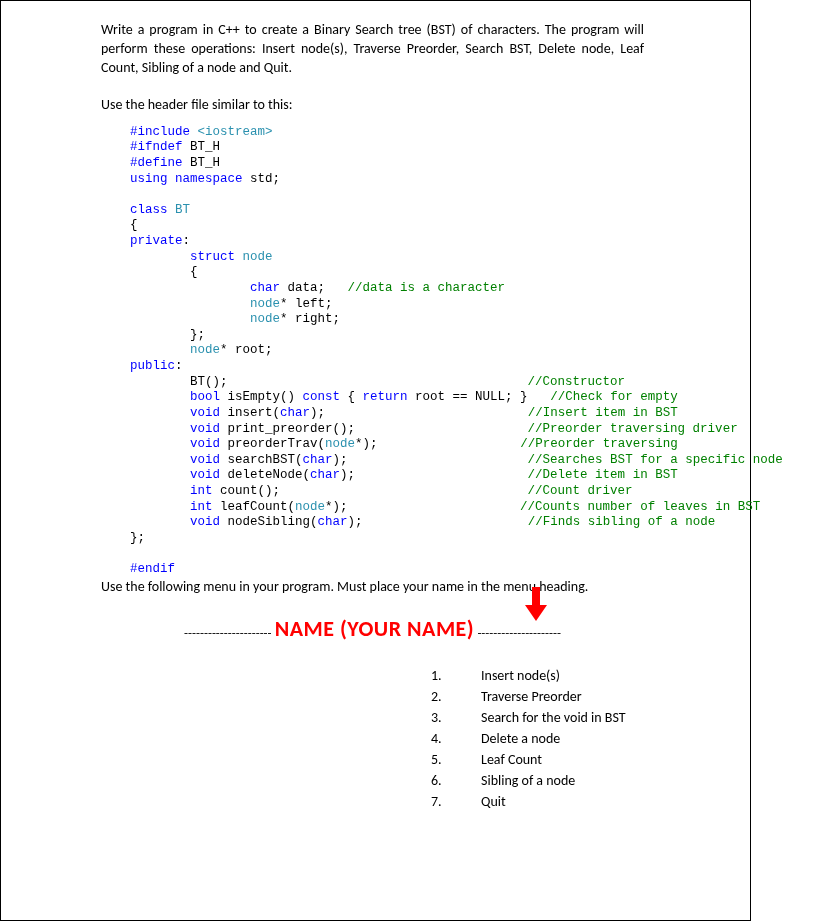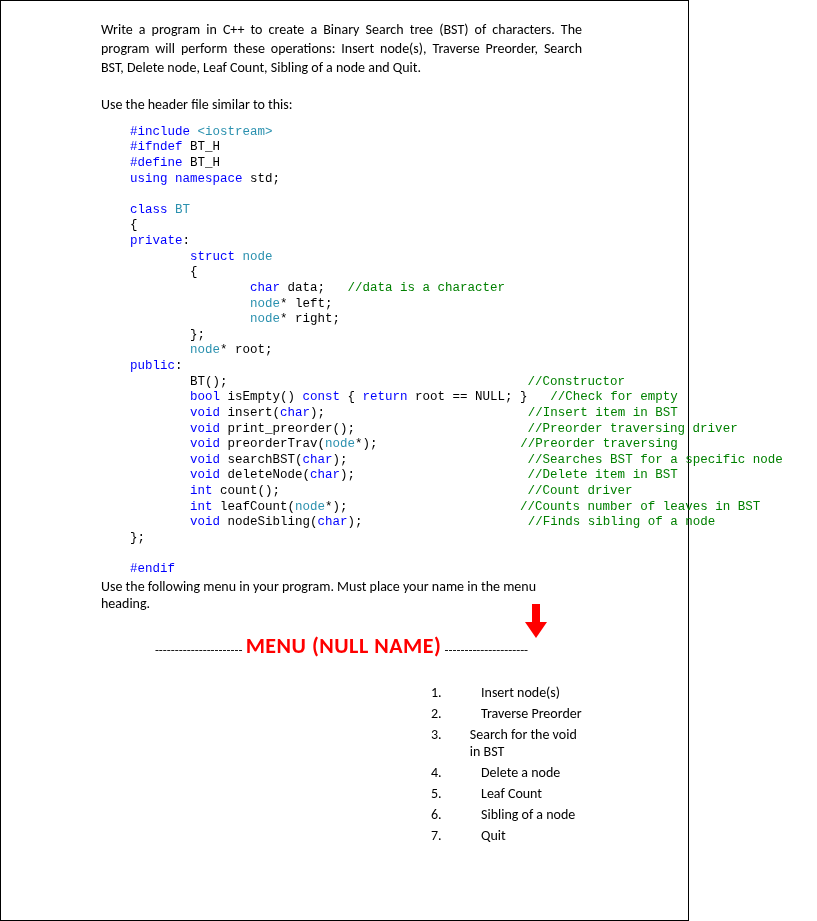--- a/index.html
+++ b/index.html
@@ -4,21 +4,21 @@
 <style>
   body {
     margin: 0;
     padding: 0;
     background: #fff;
     font-family: Calibri, Arial, sans-serif;
     font-size: 14px;
     color: #000;
   }
   .page {
-    width: 689px;
+    width: 751px;
     height: 921px;
     position: relative;
     box-sizing: border-box;
     padding: 20px 16px 0 0;
     border: 1px solid #000;
   }
   .content {
     padding: 0 90px 0 100px;
   }
   .intro {
@@ -129,21 +129,21 @@
     <div class="menu-intro">Use the following menu in your program. Must place your name in the menu heading.</div>
 
     <div class="menu-heading-row">
       <div class="arrow-wrap">
         <svg width="30" height="36" viewBox="0 0 30 36">
           <rect x="11" y="0" width="8" height="18" fill="#ff0000"></rect>
           <polygon points="4,18 26,18 15,34" fill="#ff0000"></polygon>
         </svg>
       </div>
       <span class="dashes">----------------------</span>
-      <span class="menu-heading">MENU (NULL NAME)</span>
+      <span class="menu-heading">NAME (YOUR NAME)</span>
       <span class="dashes">---------------------</span>
     </div>
 
     <div class="menu-list">
       <div class="row">
           <span class="num">1.</span>
           <span>Insert node(s)</span>
         </div>
       <div class="row">
           <span class="num">2.</span>

